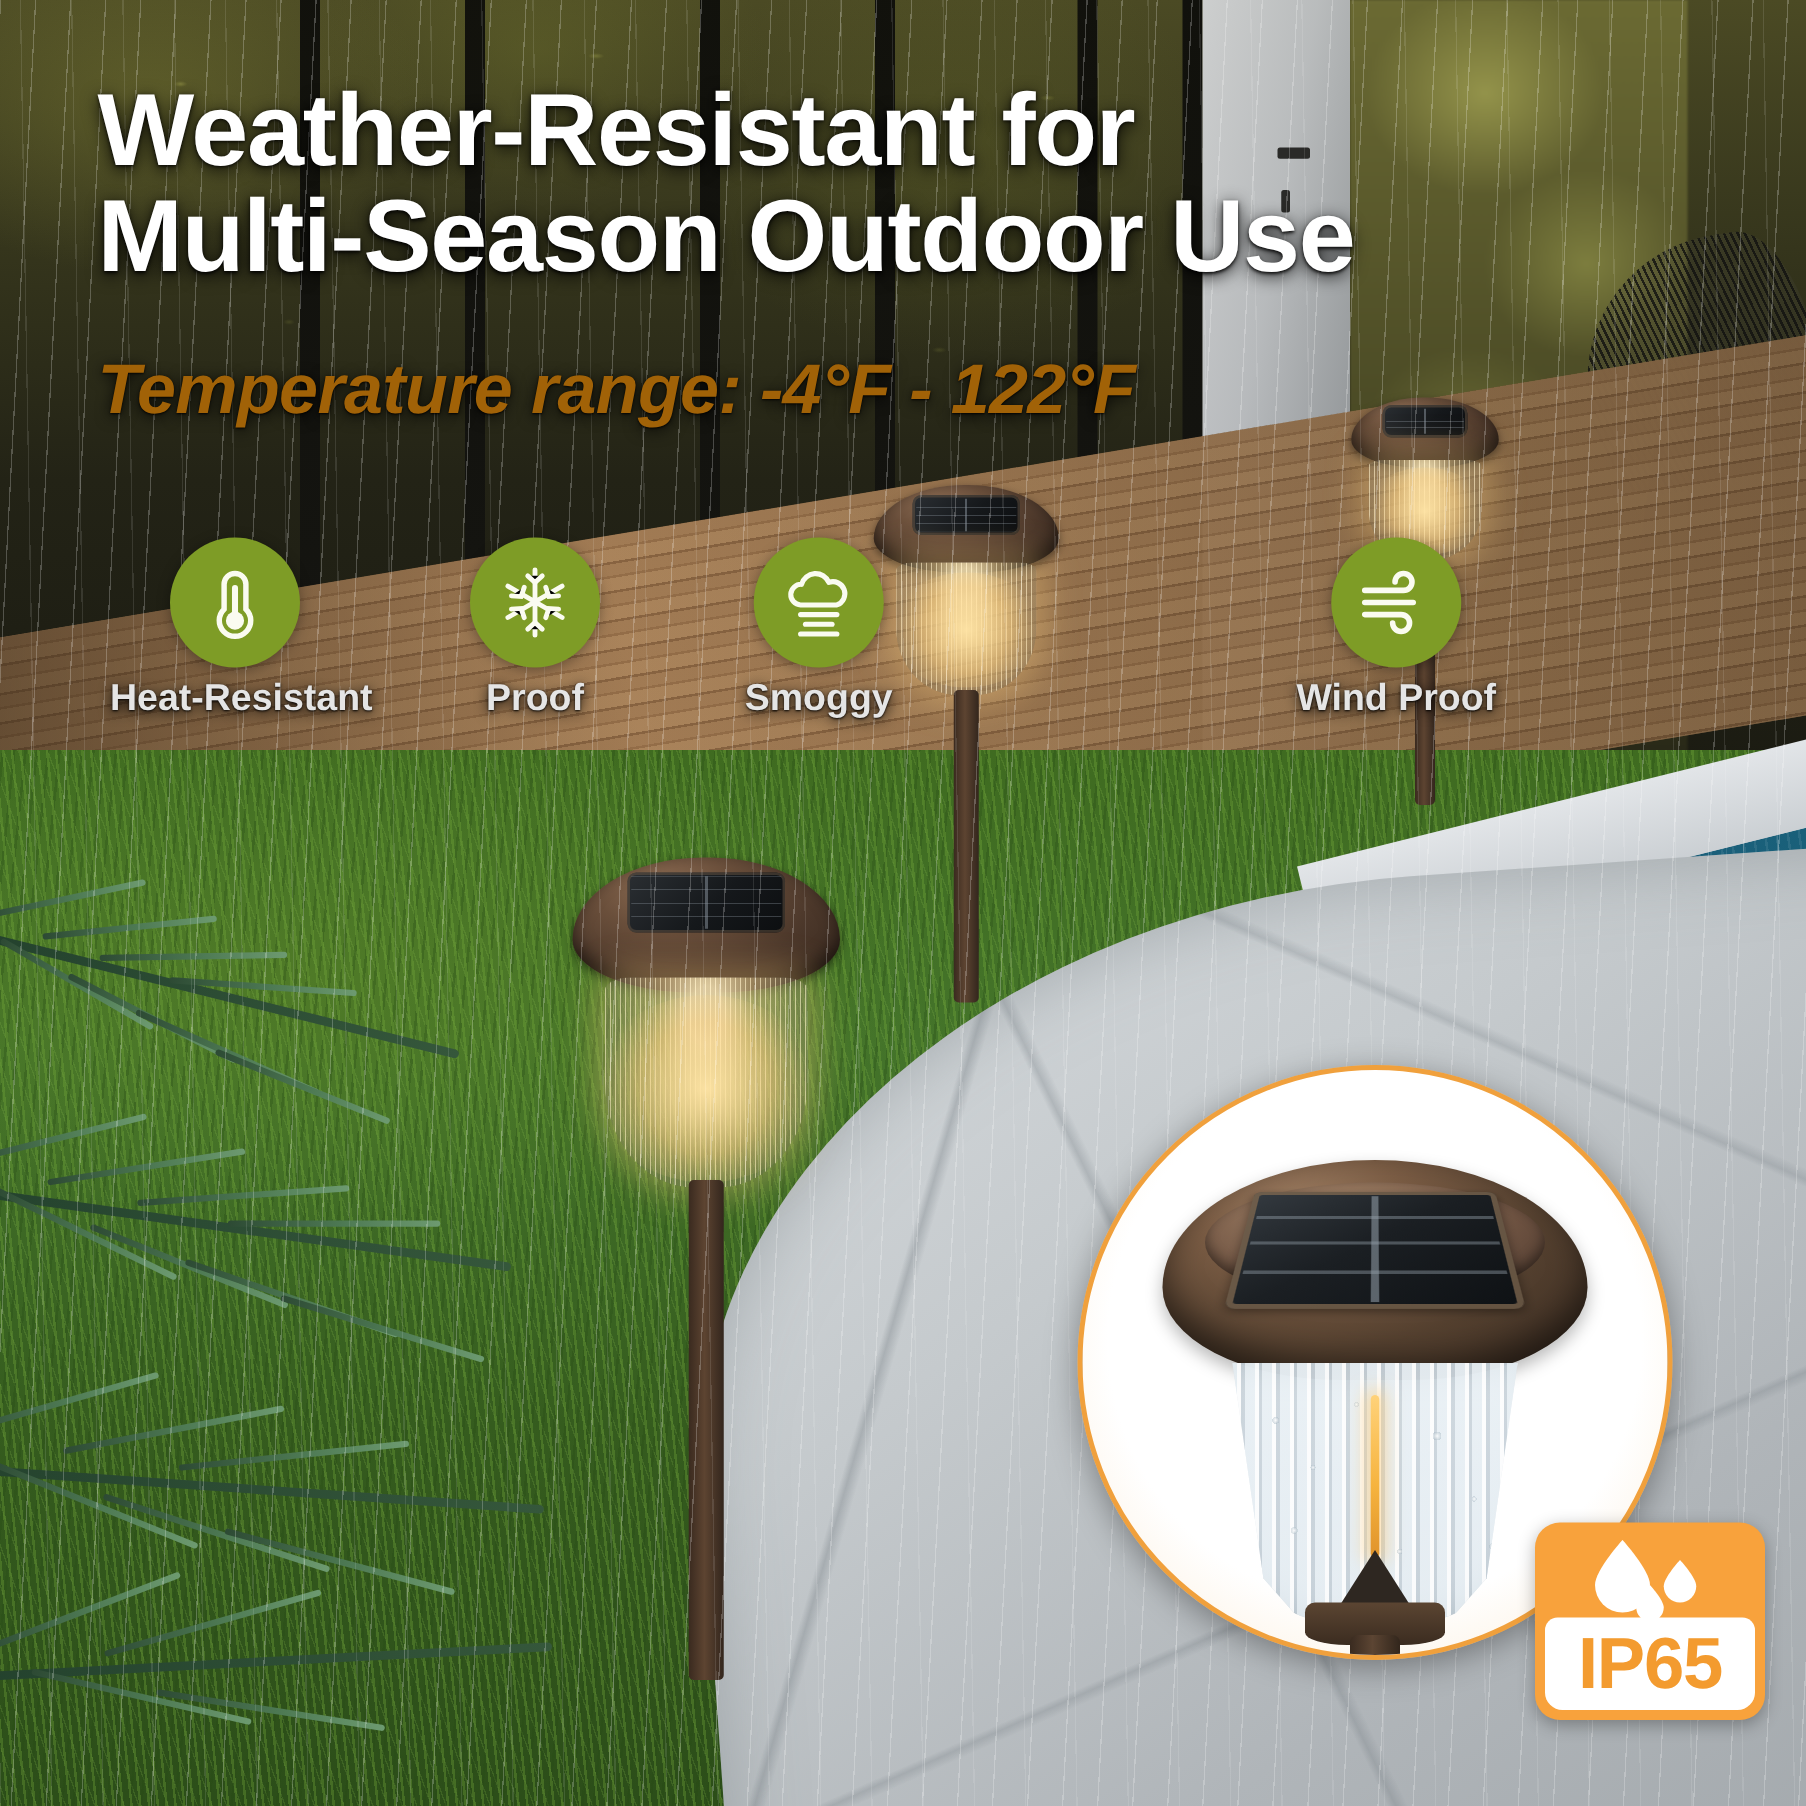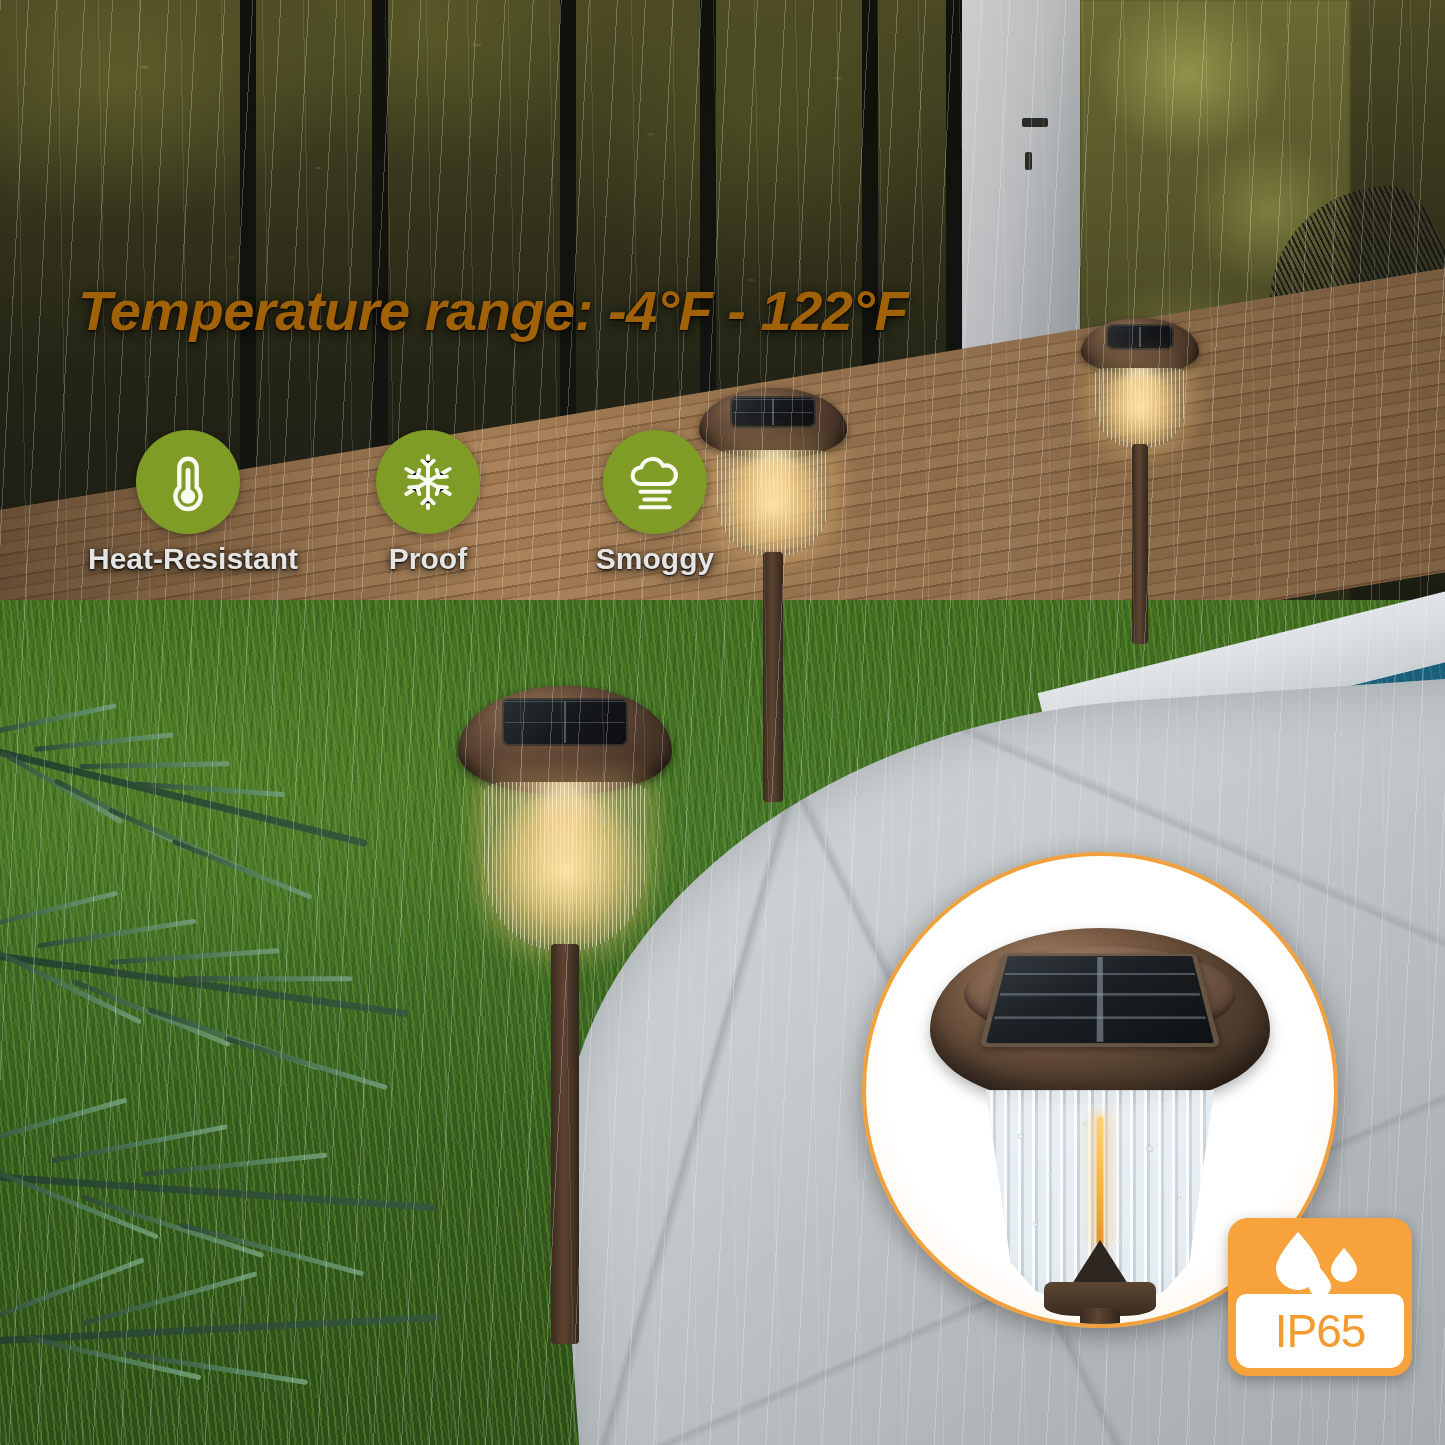--- a/index.html
+++ b/index.html
@@ -326,21 +326,21 @@
     background:#F8A23C; border-radius:20px;
     box-shadow:0 4px 14px rgba(0,0,0,.3);
   }
   .ip65 .drops{ position:absolute; left:0; top:6px; width:184px; height:78px; }
   .ip65 .band{
     position:absolute; left:8px; bottom:8px; width:168px; height:74px;
     background:#ffffff; border-radius:10px 10px 14px 14px;
     display:flex; align-items:center; justify-content:center;
   }
   .ip65 .band span{
-    font-size:46px; font-weight:normal; color:#F39B2F; letter-spacing:-1px; line-height:1;
+    font-size:58px; font-weight:bold; color:#F39B2F; letter-spacing:-1px; line-height:1;
   }
 </style>
 </head>
 <body>
 
 <div id="stage">
 
   <div class="scene">
     <div class="bg-foliage-top"></div>
     <div class="leaf-tex"></div>
@@ -440,20 +440,24 @@
         </div>
       <div class="shade" style="top:96px; width:162px; height:168px;"></div>
       <div class="glow" style="top:110px; width:180px; height:150px;"></div>
       <div class="stake" style="top:258px; width:28px; height:400px;"></div>
     </div>
 
     <div class="rain"></div>
     <div class="rain2"></div>
   </div>
 
+  <div class="headline">
+    <div>Weather-Resistant for</div>
+    <div>Multi-Season Outdoor Use</div>
+  </div>
 
   <div class="subline">Temperature range: -4°F - 122°F</div>
 
   <div class="badges">
 
     <div class="badge" style="left:88px">
       <div class="circle">
         <svg viewBox="0 0 64 64">
           <path d="M32 8c-5 0-9 4-9 9v20.5a13 13 0 1 0 18 0V17c0-5-4-9-9-9z" fill="none" stroke="#FAFBF0" stroke-width="4.5"></path>
           <path d="M32 20v22" stroke="#FAFBF0" stroke-width="5" stroke-linecap="round"></path>
@@ -485,20 +489,32 @@
             <path d="M17 42h30"></path>
               <path d="M21 50h22"></path>
               <path d="M17 58h30"></path>
           </g>
         </svg>
       </div>
       <div class="lbl">Smoggy</div>
     </div>
 
 
+    <div class="badge" style="left:1017px">
+      <div class="circle">
+        <svg viewBox="0 0 64 64">
+          <g fill="none" stroke="#FAFBF0" stroke-width="4.6" stroke-linecap="round">
+            <path d="M6 22h32a7 7 0 1 0-7-7"></path>
+            <path d="M6 32h40"></path>
+            <path d="M6 42h30a7 7 0 1 1-7 7"></path>
+          </g>
+        </svg>
+      </div>
+      <div class="lbl">Wind Proof</div>
+    </div>
 
   </div>
 
   <div class="inset">
     <div class="inset-lamp">
       <div class="i-cap"></div>
       <div class="i-cap-rim"></div>
       <div class="i-panel">
           <i></i>
         </div>

